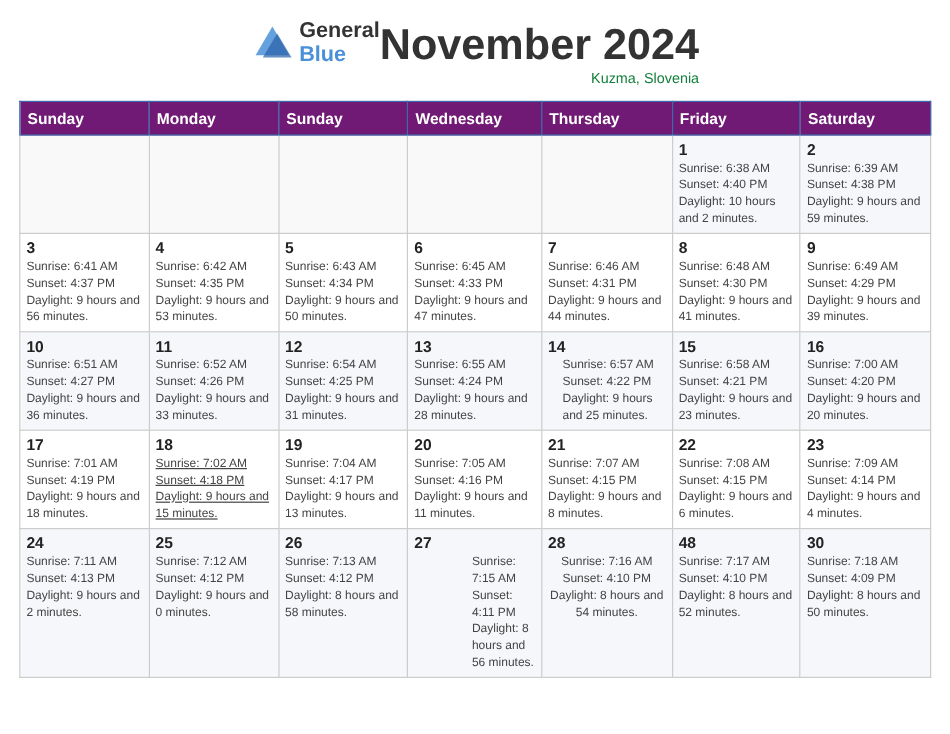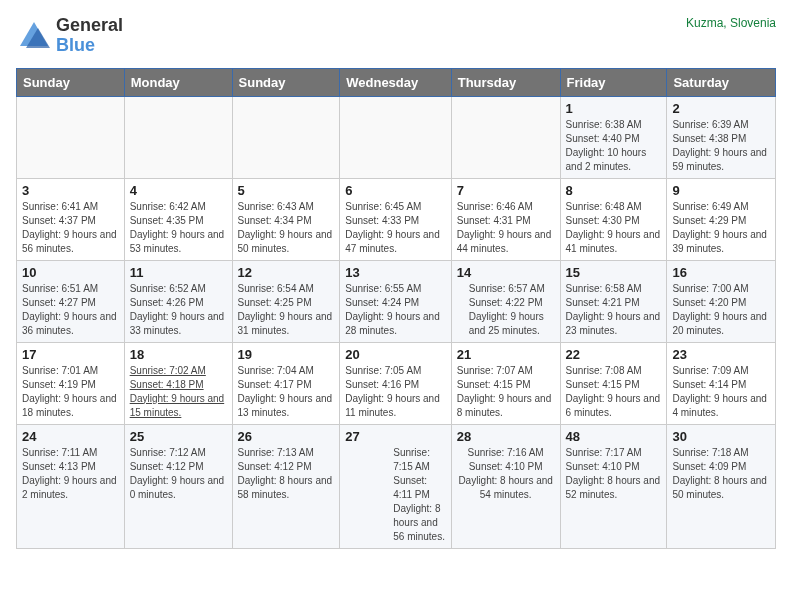--- a/index.html
+++ b/index.html
@@ -1,33 +1,33 @@
 <!DOCTYPE html>
 <html><head>
   <meta charset="utf-8">
   <style>
     * { box-sizing: border-box; margin: 0; padding: 0; }
     body { font-family: Arial, sans-serif; background: #fff; width: 792px; height: 612px; overflow: hidden; }
     
     .page { width: 792px; min-height: 612px; padding: 16px; }
     
-    .header { display: flex; justify-content: space-between; align-items: flex-start; margin-bottom: 12px; }
+    .header { display: flex; justify-content: center; align-items: flex-start; margin-bottom: 12px; }
     
     .logo { display: flex; align-items: center; }
     .logo-text { font-size: 18px; font-weight: bold; color: #333; line-height: 1.1; }
     .logo-text .blue { color: #4a90d9; }
     .logo-icon { width: 36px; height: 36px; margin-right: 4px; position: relative; }
     
     .title-section { text-align: right; }
     .month-title { font-size: 36px; font-weight: bold; color: #333; }
     .location { font-size: 12px; color: #15803d; }
     
     .calendar { width: 100%; border-collapse: collapse; }
     
-    .calendar thead tr { background: #737373; }
+    .calendar thead tr { background: #701a75; }
     .calendar thead th {
       color: #fff;
       font-size: 13px;
       font-weight: bold;
       padding: 6px 6px;
       text-align: left;
       border: 1px solid #3a6aab;
     }
     
     .calendar tbody td {
@@ -60,20 +60,21 @@
           <polygon points="18,4 32,28 4,28" fill="#4a90d9" opacity="0.85"></polygon>
           <polygon points="22,10 34,30 10,30" fill="#2a5fa8" opacity="0.7"></polygon>
         </svg>
       </div>
       <div class="logo-text">
         <div>General</div>
         <div class="blue">Blue</div>
       </div>
     </div>
     <div class="title-section">
+      <div class="month-title">November 2024</div>
       <div class="location">Kuzma, Slovenia</div>
     </div>
   </div>
 
   <table class="calendar">
     <thead>
       <tr>
         <th>Sunday</th>
         <th>Monday</th>
         <th>Sunday</th>

